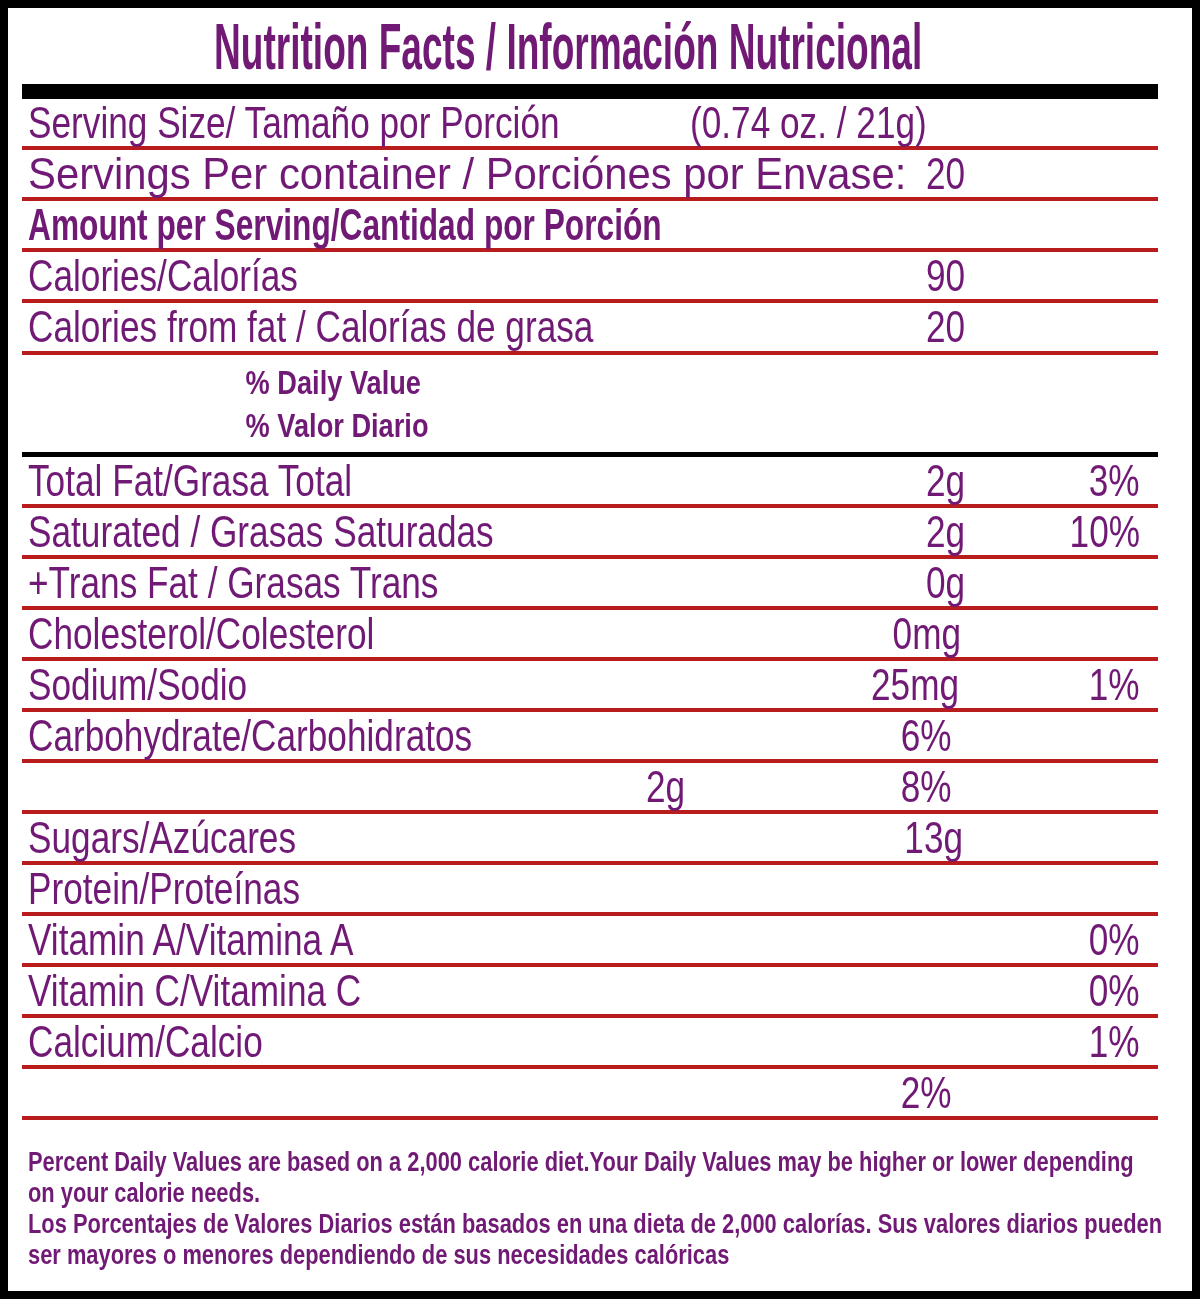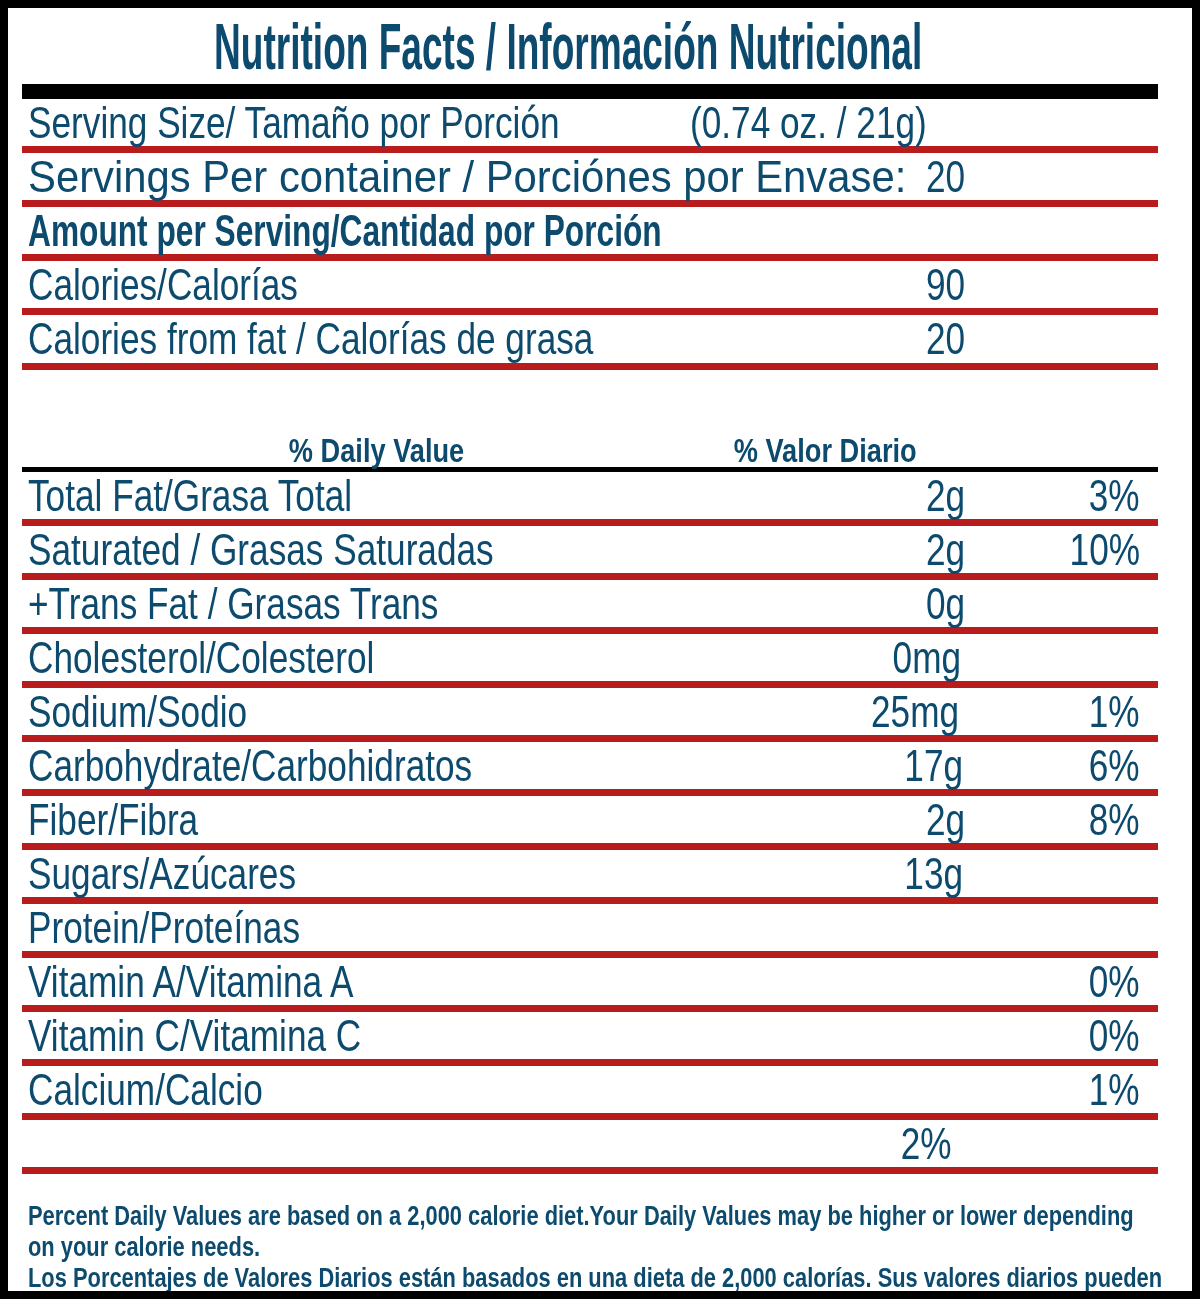--- a/index.html
+++ b/index.html
@@ -2,60 +2,60 @@
 <html><head>
 <meta charset="utf-8">
 <style>
   html,body { margin:0; padding:0; background:#fff; }
   .sheet {
     position:relative;
     width:1200px; height:1299px;
     box-sizing:border-box;
     border:8px solid #000;
     background:#fff;
-    color:#0c4a6e;
+    color:#701a75;
     font-family:"Liberation Sans", sans-serif;
     overflow:hidden;
   }
   .title-band { height:76px; display:flex; align-items:center; justify-content:center; }
   .title-text {
     font-size:65px; font-weight:700; white-space:nowrap;
     transform:translateX(-32px) scaleX(0.57);
     transform-origin:50% 50%;
   }
   .inner { margin:0 34px 0 14px; }
   .bar { height:15px; background:#000; }
   .row {
     display:grid;
     grid-template-columns:668px 280px 1fr;
     align-items:center;
     height:47px;
-    border-bottom:7px solid #b91c1c;
+    border-bottom:4px solid #b91c1c;
     text-decoration:underline;
   }
   .row.tall { height:48px; }
   .cell-label { padding-left:6px; overflow:visible; }
   .cell-amount { text-align:right; }
   .cell-amount.amount-left { text-align:center; }
   .cell-dv { text-align:right; padding-right:18px; }
   .txt {
     display:inline-block; white-space:nowrap;
     font-size:44px; line-height:1;
     transform:scaleX(0.80);
   }
   .cell-label .txt { transform-origin:0 50%; }
   .cell-amount .txt { transform-origin:50% 50%; }
   .cell-amount.amount-left .txt { transform-origin:0 50%; }
   .cell-dv .txt { transform-origin:100% 50%; }
   .txt.wide { transform:scaleX(0.95); }
   .txt.bold-head { font-weight:700; transform:scaleX(0.72); }
   .dv-block {
     height:97px; border-bottom:5px solid #000;
-    display:flex; flex-direction:row;
-    justify-content:space-evenly; align-items:flex-end;
+    display:flex; flex-direction:column;
+    justify-content:space-evenly; 
     padding-right:18px;
   }
   .dv-head {
     display:inline-block; white-space:nowrap;
     font-weight:700; font-size:34px; line-height:1;
     transform:scaleX(0.80); transform-origin:100% 50%;
   }
   .footnotes { margin-top:27px; padding-left:6px;font-weight:bold; }
   .footnote-scale {
     width:1405px;
@@ -155,26 +155,24 @@
     </div>
 
     <div class="row">
       <div class="cell-label"><span class="txt">Sodium/Sodio</span></div>
       <div class="cell-amount"><span class="txt">25mg</span></div>
       <div class="cell-dv"><span class="txt">1%</span></div>
     </div>
 
     <div class="row">
       <div class="cell-label"><span class="txt">Carbohydrate/Carbohidratos</span></div>
-      <div class="cell-amount"><span class="txt">17g</span></div>
       <div class="cell-dv"><span class="txt">6%</span></div>
     </div>
 
     <div class="row">
-      <div class="cell-label"><span class="txt">Fiber/Fibra</span></div>
       <div class="cell-amount"><span class="txt">2g</span></div>
       <div class="cell-dv"><span class="txt">8%</span></div>
     </div>
 
     <div class="row">
       <div class="cell-label"><span class="txt">Sugars/Azúcares</span></div>
       <div class="cell-amount"><span class="txt">13g</span></div>
       <div class="cell-dv"><span class="txt"></span></div>
     </div>
 

